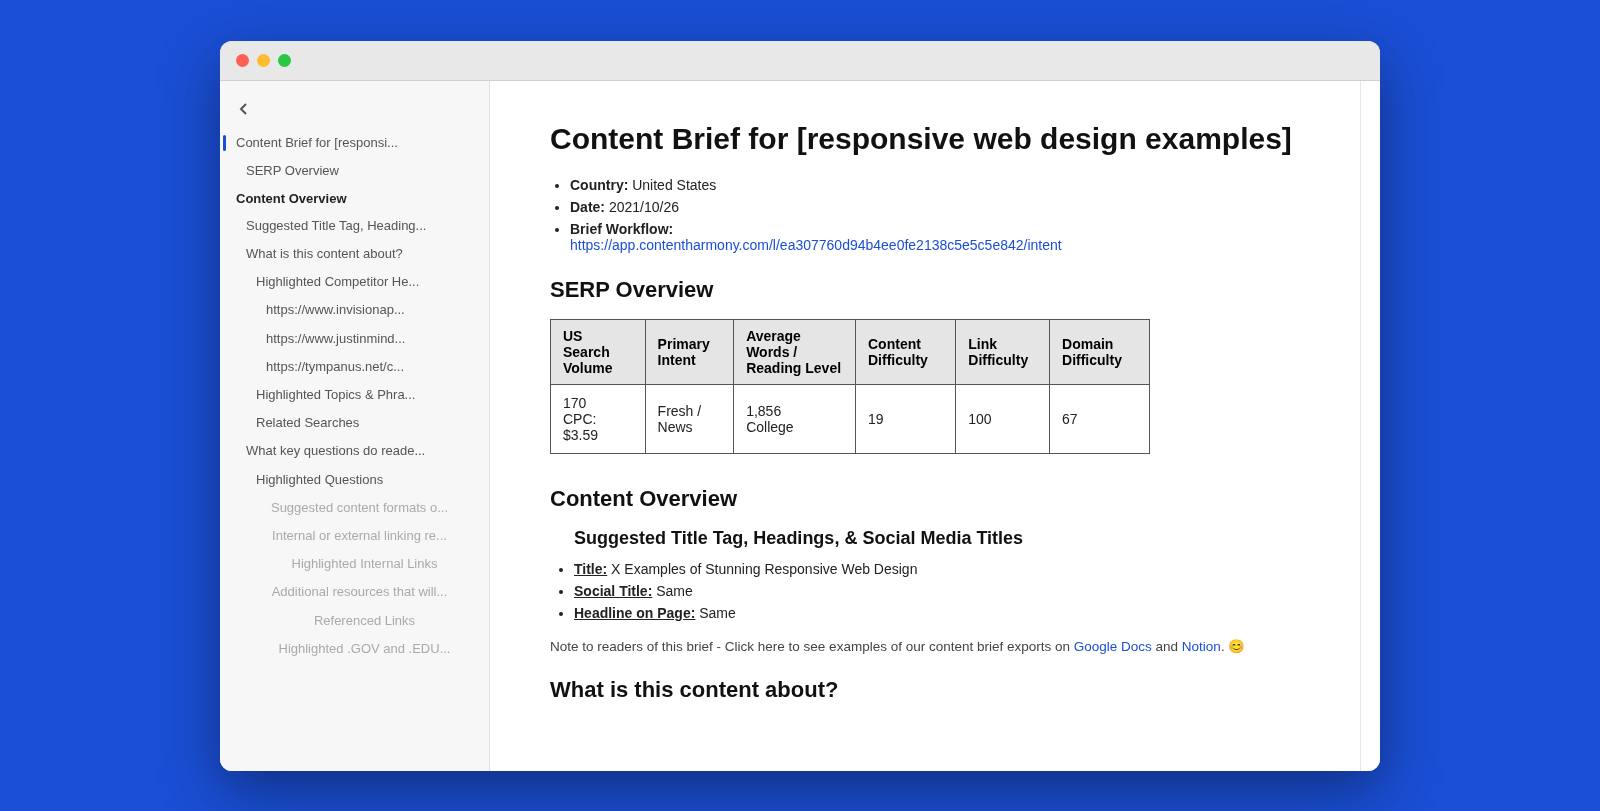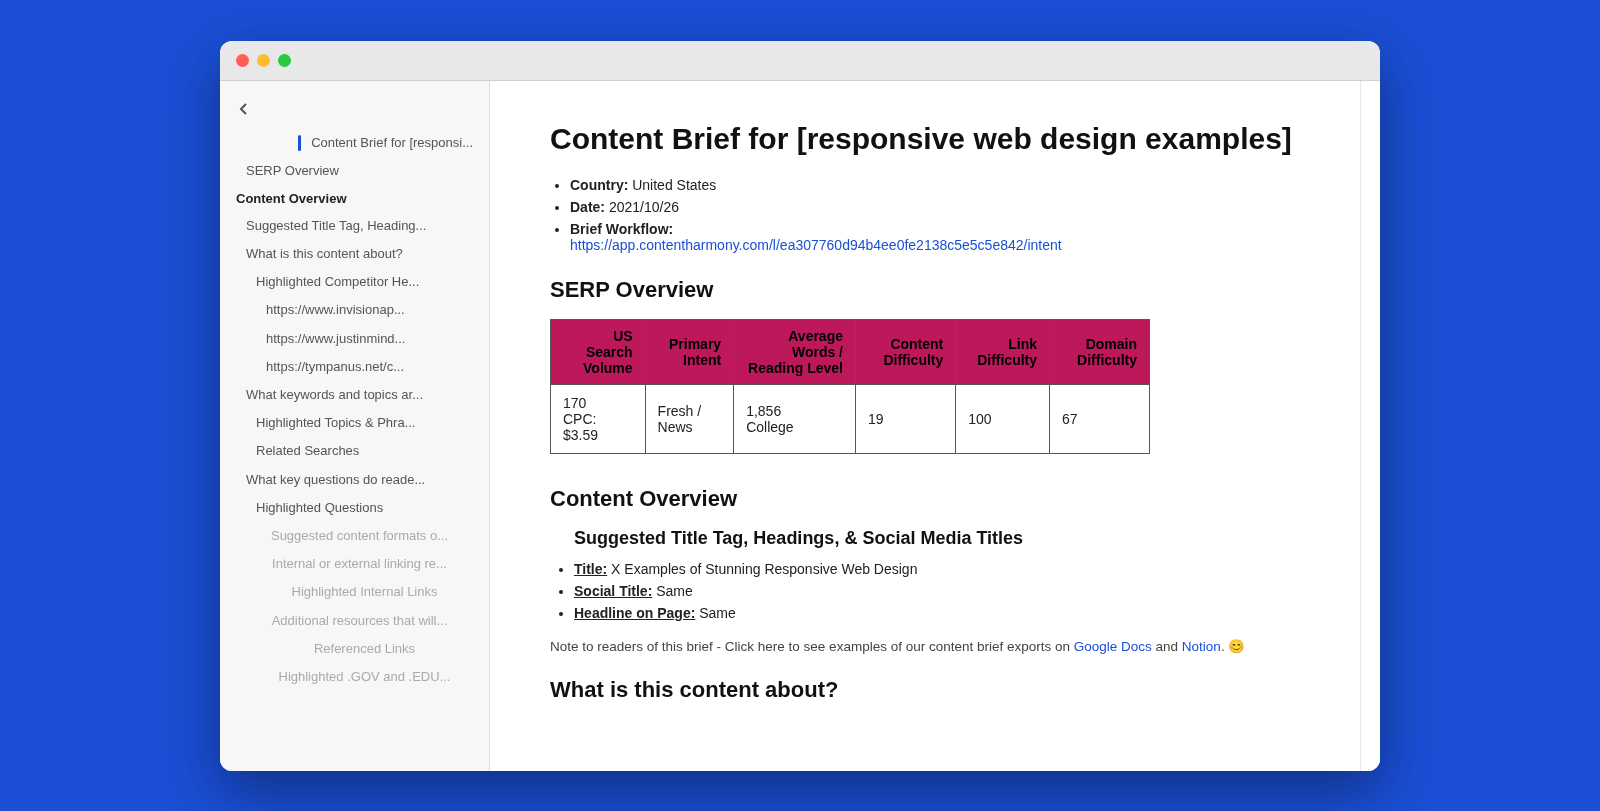--- a/index.html
+++ b/index.html
@@ -78,21 +78,20 @@
       padding: 5px 16px;
       font-size: 13px;
       cursor: pointer;
       color: #555;
       line-height: 1.4;
     }
 
     .sidebar-item.active-indicator {
       display: flex;
       align-items: center;
-      justify-content: flex-end;
     }
 
     .sidebar-item.active-indicator::before {
       content: '';
       display: inline-block;
       width: 3px;
       height: 16px;
       background: #1a4fd6;
       margin-right: 10px;
       margin-left: -13px;
@@ -168,23 +167,23 @@
       border-collapse: collapse;
       width: 100%;
       max-width: 600px;
       margin-bottom: 32px;
       font-size: 14px;
     }
 
     .serp-table th {
       border: 1.5px solid #555;
       padding: 8px 12px;
-      text-align: right;
-      font-weight: 700;
-      background: #be185d;
+      text-align: left;
+      font-weight: 700;
+      background: #e5e5e5;
     }
 
     .serp-table td {
       border: 1.5px solid #555;
       padding: 10px 12px;
       text-align: left;
       color: #222;
     }
 
     .content-section {
@@ -305,23 +304,20 @@
       </div>
 
       <div class="sidebar-item indent3">
         <span>https://www.justinmind...</span>
       </div>
 
       <div class="sidebar-item indent3">
         <span>https://tympanus.net/c...</span>
       </div>
 
-      <div class="sidebar-item indent1">
-        <span>What keywords and topics ar...</span>
-      </div>
 
       <div class="sidebar-item indent2">
         <span>Highlighted Topics &amp; Phra...</span>
       </div>
 
       <div class="sidebar-item indent2">
         <span>Related Searches</span>
       </div>
 
       <div class="sidebar-item indent1">

